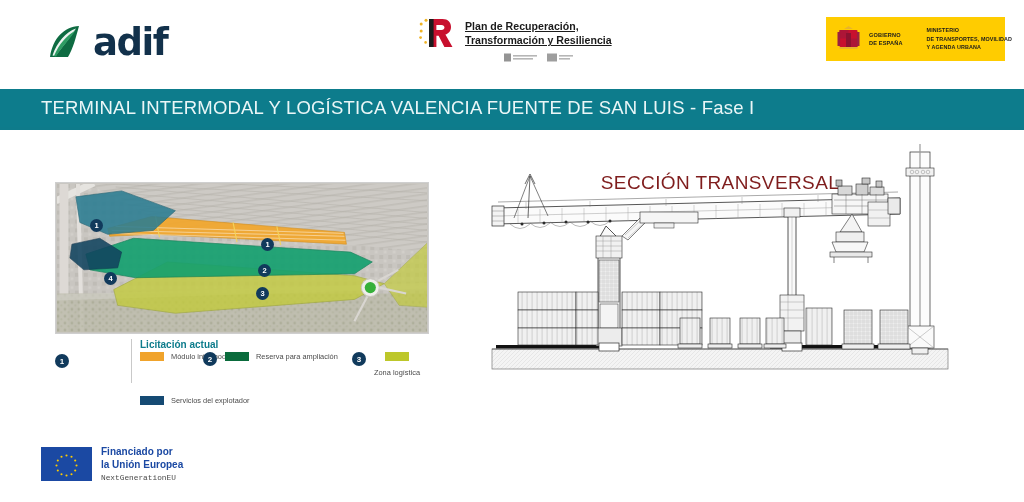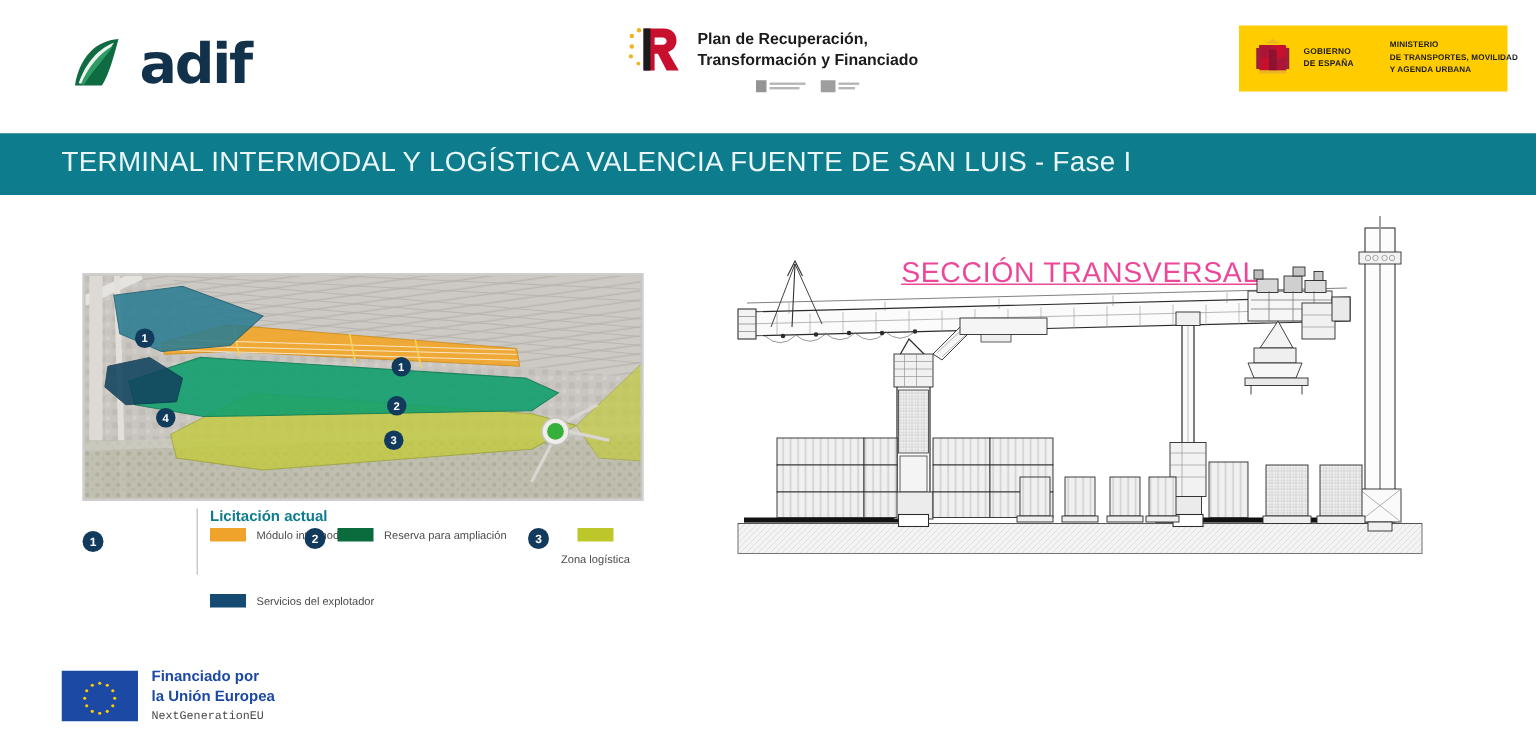--- a/index.html
+++ b/index.html
@@ -19,21 +19,21 @@
   
   .adif-logo{position:absolute;left:46px;top:22px;display:flex;align-items:center;gap:7px;}
   .adif-mark{width:40px;height:40px;}
   .adif-word{font-family:"DejaVu Sans","Liberation Sans",sans-serif;font-size:37px;font-weight:700;
              letter-spacing:-1.5px;color:#12314b;line-height:1;}
 
   
   .prtr{position:absolute;left:418px;top:15px;display:flex;align-items:flex-start;gap:9px;}
   .prtr-mark{width:38px;height:40px;flex:none;}
   .prtr-txt{padding-top:5px;}
-  .prtr-line{font-size:10.6px;font-weight:700;color:#1b1b1b;line-height:1.32;white-space:nowrap;}
+  .prtr-line{font-size:10.6px;font-weight:700;color:#1b1b1b;line-height:1.32;white-space:nowrap;text-decoration:underline;}
   .prtr-sub{margin-top:5px;display:flex;gap:9px;align-items:center;opacity:.72;
             justify-content:center;}
   .prtr-sub .blk{height:9px;}
 
   
   .gob{position:absolute;left:826px;top:17px;width:179px;height:44px;background:#FFCC00;
        display:flex;align-items:center;gap:8px;padding-left:10px;box-sizing:border-box;}
   .gob-shield{width:25px;height:30px;flex:none;}
   .gob-t1{font-size:5.6px;font-weight:700;color:#1b1b1b;line-height:1.5;letter-spacing:.15px;
           white-space:nowrap;}
@@ -65,21 +65,21 @@
           font-size:8px;font-weight:700;display:flex;align-items:center;justify-content:center;}
   .lg-rule{position:absolute;left:76px;top:0;width:1px;height:44px;background:#c9c9c9;}
   .lg-head{position:absolute;left:85px;top:0px;font-size:10px;font-weight:700;color:#0D7C8C;}
   .lg-row{position:absolute;display:flex;align-items:center;gap:7px;}
   .sw{width:24px;height:9px;display:block;}
   .lg-lab{font-size:7.4px;color:#4a4a4a;white-space:nowrap;}
 
   
   .sec-panel{position:absolute;left:470px;top:10px;width:500px;height:245px;}
   .sec-title{position:absolute;left:0;top:32px;width:500px;text-align:center;
-             font-size:19px;color:#ec4899;letter-spacing:.4px;text-decoration:underline;}
+             font-size:19px;color:#7f1d1d;letter-spacing:.4px;}
   .sec-svg{position:absolute;left:0;top:0;width:500px;height:245px;}
 
   
   .eu{position:absolute;left:41px;top:316px;display:flex;align-items:center;gap:9px;}
   .eu-flag{width:51px;height:34px;flex:none;}
   .eu-t1{font-size:10px;font-weight:700;color:#1B49A3;line-height:1.28;white-space:nowrap;}
   .eu-t2{font-size:7.8px;color:#4a4a4a;margin-top:2px;white-space:nowrap;font-family:Liberation Mono, monospace;}
 </style>
 </head>
 <body>
@@ -105,21 +105,21 @@
           <circle cx="3.2" cy="16" r="1.5"></circle>
             <circle cx="2.6" cy="22.6" r="1.4"></circle>
           <circle cx="7.6" cy="27.4" r="1.3"></circle>
         </g>
         <path d="M11 4 H24.5 C30 4 33 7.4 33 12 C33 16 30.6 18.6 27.4 19.6 L34.5 32 H26.4 L20.6 20.8 H18.4 V32 H11 Z" fill="#C8102E"></path>
         <path d="M18.4 10 H23.4 C25.4 10 26.4 11 26.4 12.4 C26.4 13.9 25.4 14.9 23.4 14.9 H18.4 Z" fill="#ffffff"></path>
         <rect x="11" y="4" width="4.6" height="28" fill="#1b1b1b"></rect>
       </svg>
       <div class="prtr-txt">
         <div class="prtr-line">Plan de Recuperación,</div>
-        <div class="prtr-line">Transformación y Financiado</div>
+        <div class="prtr-line">Transformación y Resiliencia</div>
         <div class="prtr-sub">
           <svg class="blk" width="34" height="9" viewBox="0 0 34 9">
             <rect x="0" y="0.5" width="7" height="8" fill="#6b6b6b"></rect>
             <rect x="9" y="2" width="24" height="1.6" fill="#9a9a9a"></rect>
             <rect x="9" y="5" width="20" height="1.6" fill="#9a9a9a"></rect>
           </svg>
           <svg class="blk" width="26" height="9" viewBox="0 0 26 9">
             <rect x="0" y="0.5" width="10" height="8" fill="#7a7a7a"></rect>
             <rect x="12" y="2" width="14" height="1.6" fill="#9a9a9a"></rect>
             <rect x="12" y="5" width="11" height="1.6" fill="#9a9a9a"></rect>

